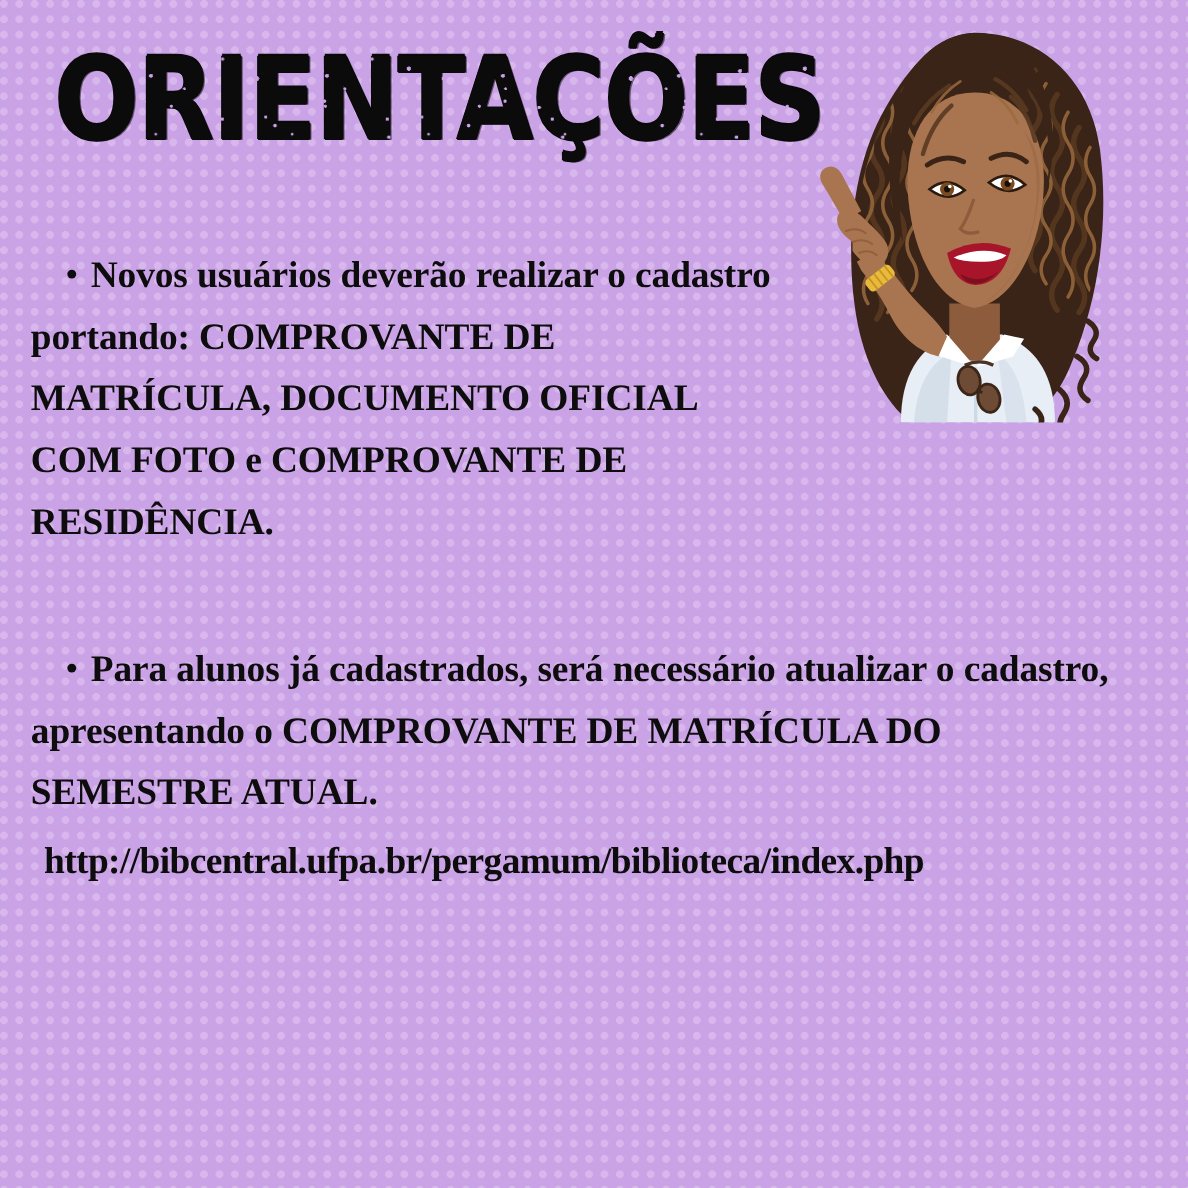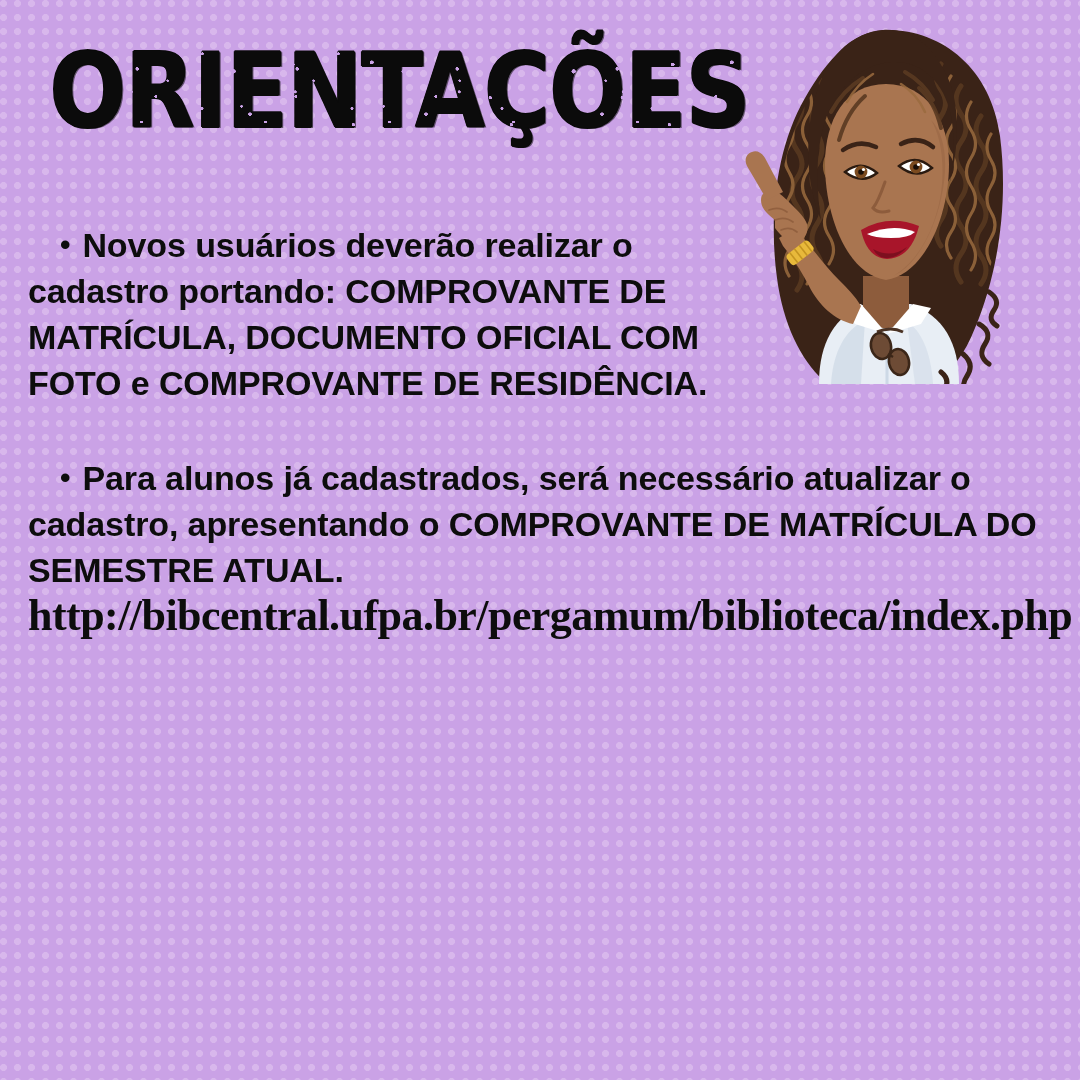--- a/index.html
+++ b/index.html
@@ -89,45 +89,45 @@
   }
 
   
   #body-text {
     position: absolute;
     left: 28px;
     top: 222px;
     width: 1020px;
   }
   .para {
-    font-family: Liberation Sans, sans-serif;
+    font-family: Liberation Serif, serif;
     font-weight: bold;
     font-size: 34px;
-    line-height: 46px;
+    line-height: 56px;
     color: #0d0d0d;
     letter-spacing: -0.1px;
     margin: 0;
   }
   .para .bullet {
     display: inline-block;
     margin-right: 12px;
     margin-left: 32px;
     font-size: 30px;
     vertical-align: 2px;
   }
   #para-1 { width: 690px; }
-  #para-2 { margin-top: 49px; width: 1010px; }
+  #para-2 { margin-top: 77px; width: 1010px; }
   #para-3 { margin-top: 48px; width: 1010px; }
   #url-line {
     font-family: "Liberation Serif", serif;
     font-weight: bold;
-    font-size: 44px;
+    font-size: 34px;
     line-height: 46px;
     color: #0d0d0d;
-    margin: 0;
+    margin: 12px;
     letter-spacing: -0.55px;
     white-space: nowrap;
   }
 
   
   #illustration {
     position: absolute;
     left: 735px;
     top: 24px;
     width: 290px;

